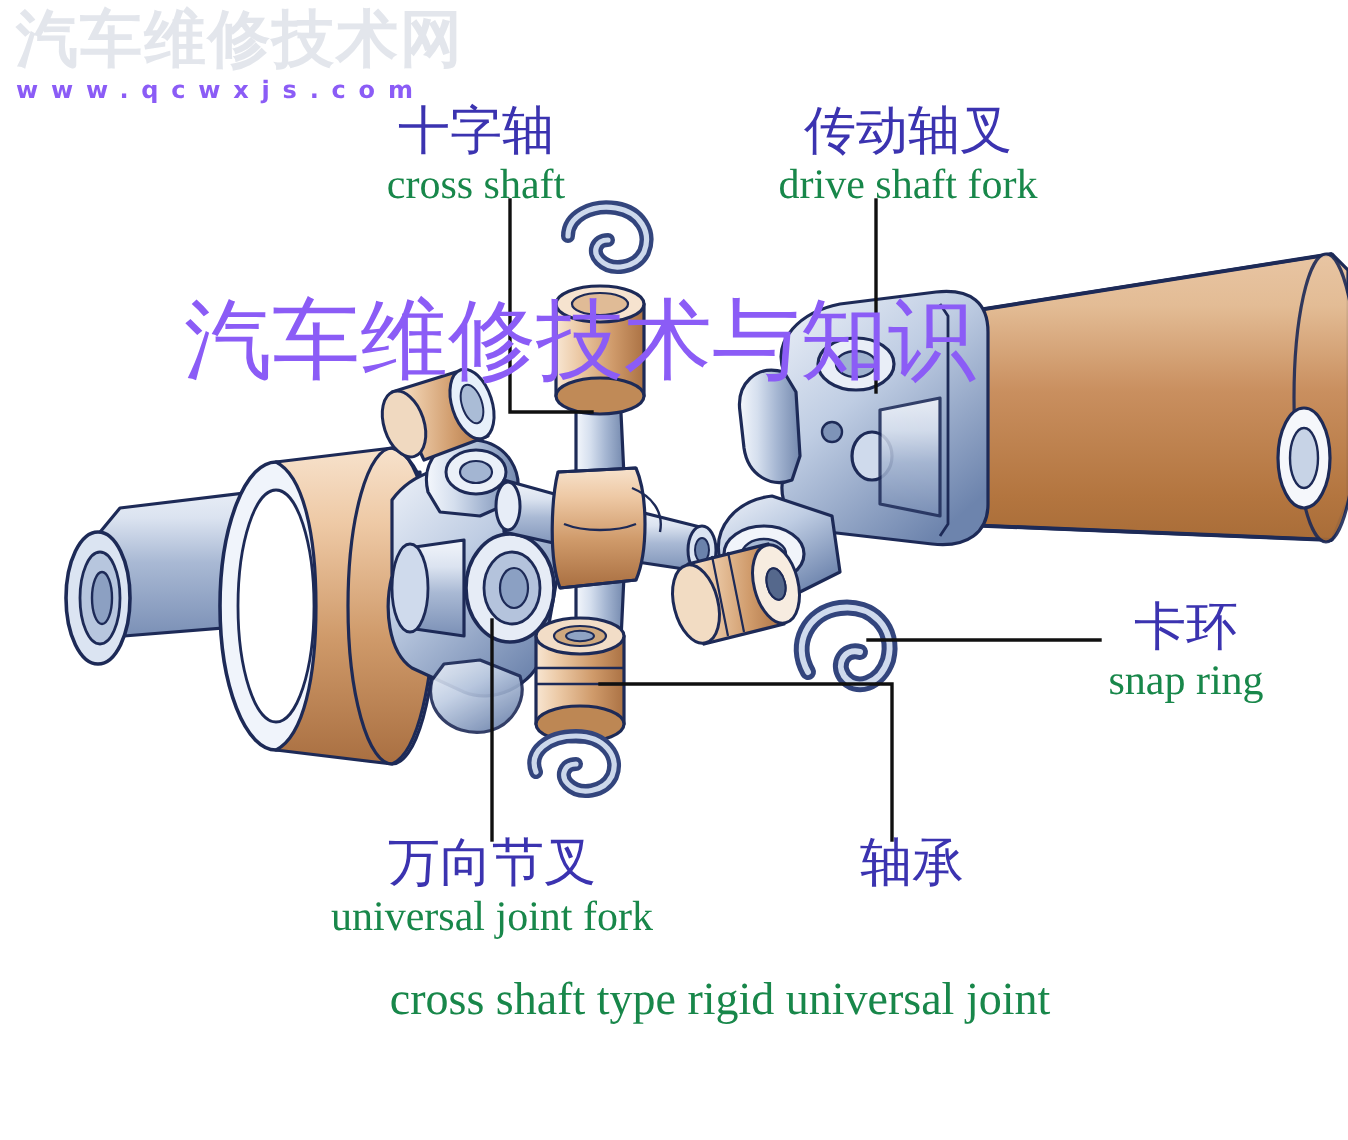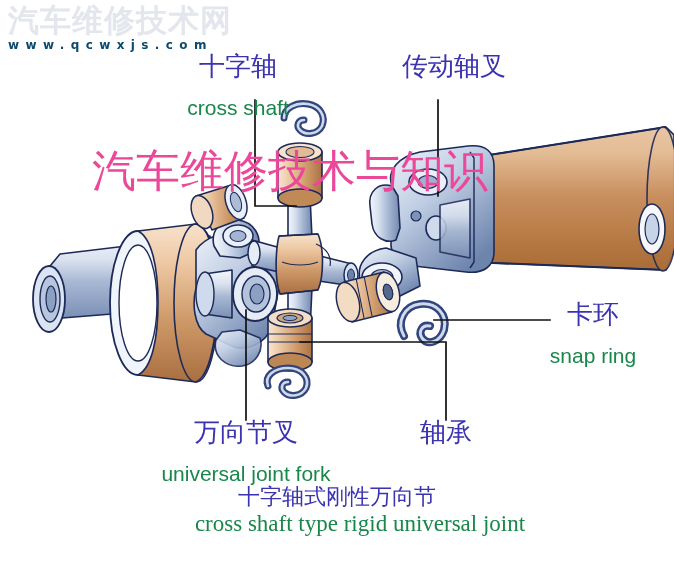--- a/index.html
+++ b/index.html
@@ -37,57 +37,57 @@
     font-weight: bold;
     color: #e3e6ec;
     letter-spacing: 1px;
     line-height: 33px;
     white-space: nowrap;
   }
   #wm-logo .wm-url {
     font-family: "DejaVu Sans", sans-serif;
     font-size: 12px;
     font-weight: bold;
-    color: #0c4a6e;
+    color: #8b5cf6;
     letter-spacing: 6.4px;
     line-height: 16px;
     white-space: nowrap;
   }
   
   #wm-red {
     position: absolute;
     left: 92px;
     top: 146px;
     font-family: "DejaVu Sans", sans-serif;
     font-size: 44px;
-    color: #ec4899;
+    color: #8b5cf6;
     letter-spacing: 0px;
     white-space: nowrap;
     line-height: 50px;
     pointer-events: none;
   }
   
   .label {
     position: absolute;
     text-align: center;
     white-space: nowrap;
     line-height: 1.08;
   }
   .label .cn {
     display: block;
     font-family: "DejaVu Sans", sans-serif;
     font-size: 26px;
     color: #3b33b0;
   }
   .label .en {
     display: block;
-    font-family: Liberation Sans, sans-serif;
+    font-family: Liberation Serif, serif;
     font-size: 21px;
     color: #18874a;
-    margin-top: 17px;
+    margin-top: 1px;
   }
   
   #title-block {
     position: absolute;
     left: 0;
     top: 485px;
     width: 674px;
     text-align: center;
     line-height: 1.1;
   }
@@ -380,34 +380,34 @@
 
   <div id="wm-red">汽车维修技术与知识</div>
 
   <div class="label" style="left:178px; top:52px; width:120px;">
     <span class="cn">十字轴</span>
     <span class="en">cross shaft</span>
   </div>
 
   <div class="label" style="left:356px; top:52px; width:196px;">
     <span class="cn">传动轴叉</span>
+    <span class="en">drive shaft fork</span>
   </div>
 
   <div class="label" style="left:140px; top:418px; width:212px;">
     <span class="cn">万向节叉</span>
     <span class="en">universal joint fork</span>
   </div>
 
   <div class="label" style="left:528px; top:300px; width:130px;">
     <span class="cn">卡环</span>
     <span class="en">snap ring</span>
   </div>
 
-  <div class="label" style="left:386px; top:418px; width:120px;">
+  <div class="label" style="left:396px; top:418px; width:120px;">
     <span class="cn">轴承</span>
   </div>
 
   <div id="title-block">
-    <span class="cn">十字轴式刚性万向节</span>
     <span class="en">cross shaft type rigid universal joint</span>
   </div>
 
 </div>
 
 </body></html>

